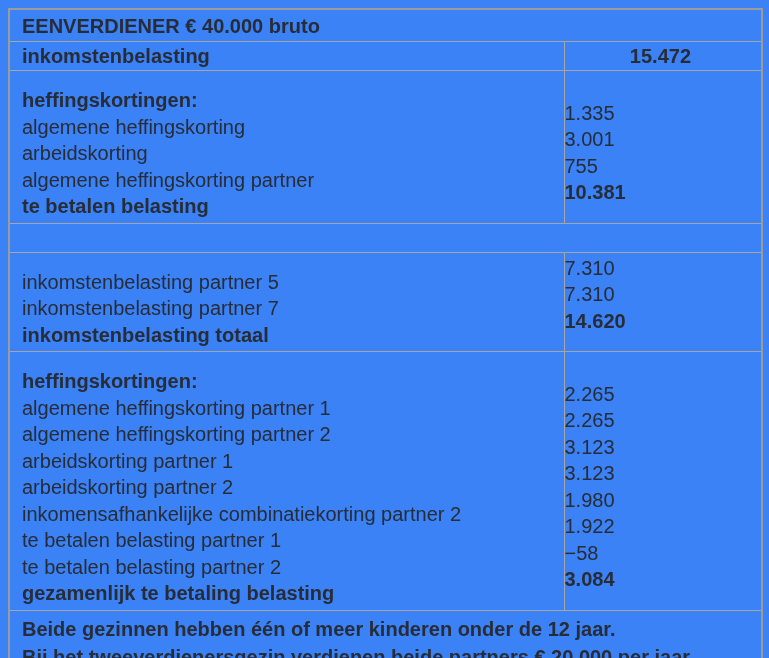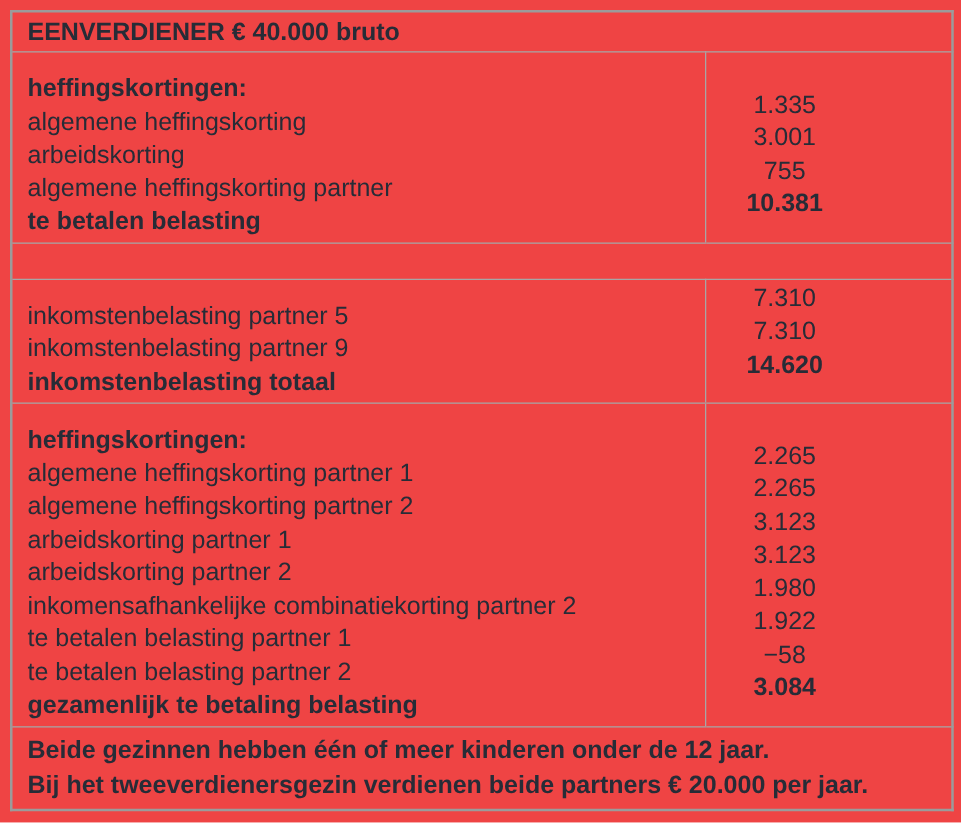--- a/index.html
+++ b/index.html
@@ -4,21 +4,21 @@
 <style>
   html, body {
     margin: 0;
     padding: 0;
     background: #ffffff;
   }
   .canvas {
     position: relative;
     width: 769px;
     height: 658px;
-    background: #ef4444;
+    background: #3b82f6;
     font-family: "Liberation Sans", sans-serif;
     color: #272c37;
   }
   table.taxtable {
     position: absolute;
     left: 8px;
     top: 8px;
     width: 753px;
     border-collapse: collapse;
     table-layout: fixed;
@@ -54,21 +54,21 @@
   .b { font-weight: bold; }
   .line {
     height: 26.5px;
     line-height: 26.5px;
     white-space: nowrap;
     overflow: hidden;
   }
   td.block-label { padding: 16px 12px 3px 12px; }
   td.block-value {
     border-left: 1px solid #a6a6a6;
-    text-align: center;
+    text-align: left;
     padding: 2px 70px 3px 0;
   }
   td.spacer-cell {
     height: 28px;
     border-bottom: 1px solid #a6a6a6;
   }
   td.footer-cell {
     padding: 4px 12px 5px 12px;
     border-bottom: none;
   }
@@ -88,20 +88,24 @@
     <colgroup>
         <col class="c-label">
         <col class="c-value">
       </colgroup>
 
     <tbody>
         <tr>
       <td colspan="2" class="section-head">EENVERDIENER € 40.000 bruto</td>
     </tr>
 
+    <tr>
+      <td class="label-cell b">inkomstenbelasting</td>
+      <td class="value-cell b">15.472</td>
+    </tr>
 
     <tr>
       <td class="block-label">
         <div class="line b">heffingskortingen:</div>
         <div class="line">algemene heffingskorting</div>
         <div class="line">arbeidskorting</div>
         <div class="line">algemene heffingskorting partner</div>
         <div class="line b">te betalen belasting</div>
       </td>
       <td class="block-value">
@@ -114,21 +118,21 @@
     </tr>
 
     <tr>
       <td colspan="2" class="spacer-cell"></td>
     </tr>
 
 
     <tr>
       <td class="block-label">
         <div class="line">inkomstenbelasting partner 5</div>
-        <div class="line">inkomstenbelasting partner 9</div>
+        <div class="line">inkomstenbelasting partner 7</div>
         <div class="line b">inkomstenbelasting totaal</div>
       </td>
       <td class="block-value">
         <div class="line">7.310</div>
         <div class="line">7.310</div>
         <div class="line b">14.620</div>
       </td>
     </tr>
 
     <tr>

